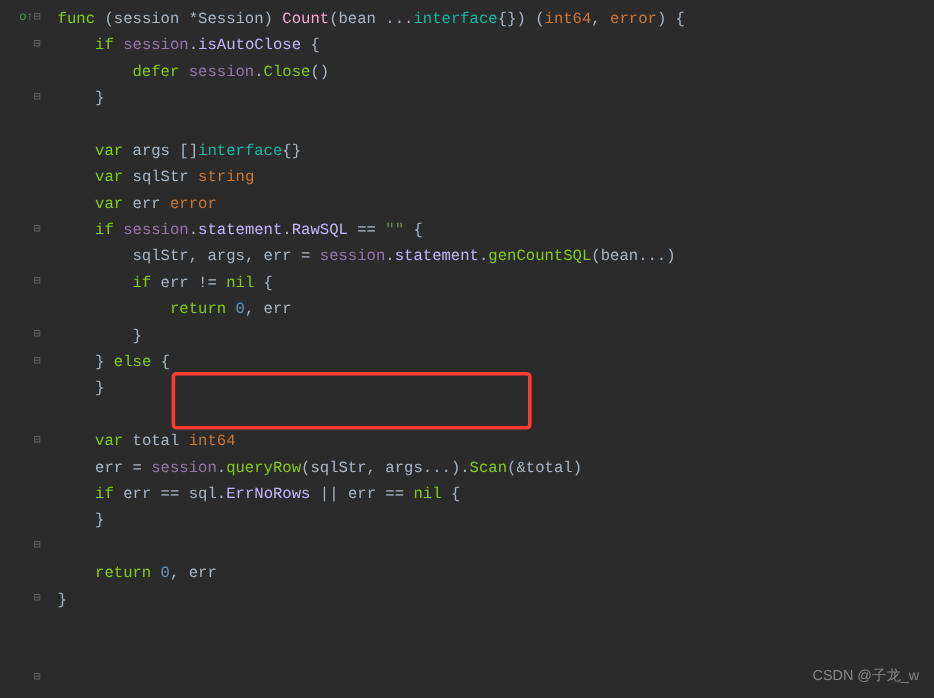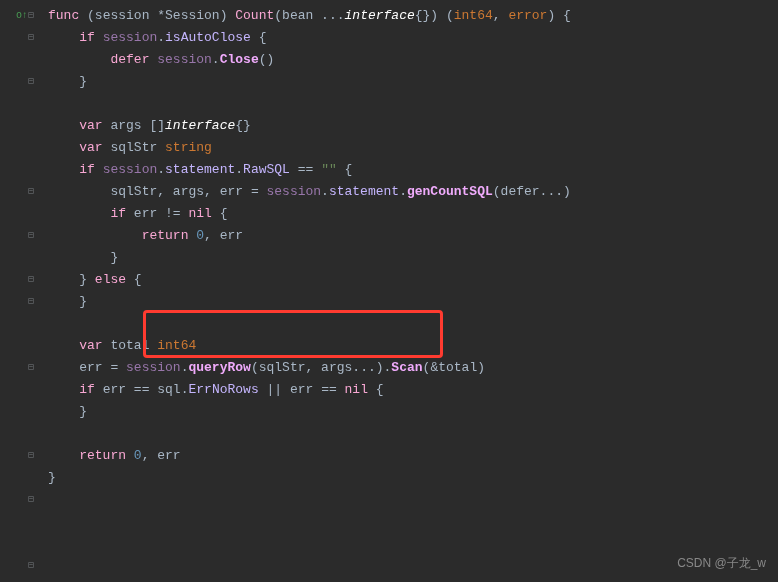--- a/index.html
+++ b/index.html
@@ -49,30 +49,30 @@
     .code {
       flex: 1;
       padding-top: 5px;
       padding-left: 8px;
       position: relative;
     }
     .line {
       height: 22px;
       white-space: pre;
     }
-    .kw { color: #f9a8d4; }
+    .kw { color: #84cc16; }
     .type { color: #a9b7c6; }
     .func-name { color: #f9a8d4; }
     .builtin-type { color: #cc7832; }
     .ident { color: #a9b7c6; }
     .field { color: #c4b5fd; font-family: Liberation Mono, monospace; }
-    .method { color: #f0abfc; font-weight: bold; }
+    .method { color: #84cc16; }
     .str { color: #6a8759; }
     .num { color: #6897bb; }
-    .interface { color: #ffffff; font-style: italic; }
+    .interface { color: #14b8a6; }
     .session-ref { color: #9876aa; }
     .highlight-box {
       position: absolute;
       border: 3px solid #ff3b30;
       border-radius: 4px;
       pointer-events: none;
     }
     .watermark {
       position: absolute;
       bottom: 8px;
@@ -139,22 +139,23 @@
   </div>
 
   <div class="code">
     <div class="line"><span class="kw">func</span><span> (</span><span class="ident">session</span><span> *</span><span class="type">Session</span><span>) </span><span class="func-name">Count</span><span>(</span><span class="ident">bean</span><span> ...</span><span class="interface">interface</span><span>{}</span><span>) (</span><span class="builtin-type">int64</span><span>, </span><span class="builtin-type">error</span><span>) {</span></div>
     <div class="line">    <span class="kw">if</span><span> </span><span class="session-ref">session</span><span>.</span><span class="field">isAutoClose</span><span> {</span></div>
     <div class="line">        <span class="kw">defer</span><span> </span><span class="session-ref">session</span><span>.</span><span class="method">Close</span><span>()</span></div>
     <div class="line">    <span>}</span></div>
     <div class="line"></div>
     <div class="line">    <span class="kw">var</span><span> </span><span class="ident">args</span><span> []</span><span class="interface">interface</span><span>{}</span></div>
     <div class="line">    <span class="kw">var</span><span> </span><span class="ident">sqlStr</span><span> </span><span class="builtin-type">string</span></div>
+    <div class="line">    <span class="kw">var</span><span> </span><span class="ident">err</span><span> </span><span class="builtin-type">error</span></div>
     <div class="line">    <span class="kw">if</span><span> </span><span class="session-ref">session</span><span>.</span><span class="field">statement</span><span>.</span><span class="field">RawSQL</span><span> == </span><span class="str">""</span><span> {</span></div>
-    <div class="line">        <span class="ident">sqlStr</span><span>, </span><span class="ident">args</span><span>, </span><span class="ident">err</span><span> = </span><span class="session-ref">session</span><span>.</span><span class="field">statement</span><span>.</span><span class="method">genCountSQL</span><span>(</span><span class="ident">defer...</span><span>)</span></div>
+    <div class="line">        <span class="ident">sqlStr</span><span>, </span><span class="ident">args</span><span>, </span><span class="ident">err</span><span> = </span><span class="session-ref">session</span><span>.</span><span class="field">statement</span><span>.</span><span class="method">genCountSQL</span><span>(</span><span class="ident">bean...</span><span>)</span></div>
     <div class="line">        <span class="kw">if</span><span> </span><span class="ident">err</span><span> != </span><span class="kw">nil</span><span> {</span></div>
     <div class="line">            <span class="kw">return</span><span> </span><span class="num">0</span><span>, </span><span class="ident">err</span></div>
     <div class="line">        <span>}</span></div>
     <div class="line">    <span>}</span><span> </span><span class="kw">else</span><span> {</span></div>
     <div class="line">    <span>}</span></div>
     <div class="line"></div>
     <div class="line">    <span class="kw">var</span><span> </span><span class="ident">total</span><span> </span><span class="builtin-type">int64</span></div>
     <div class="line">    <span class="ident">err</span><span> = </span><span class="session-ref">session</span><span>.</span><span class="method">queryRow</span><span>(</span><span class="ident">sqlStr</span><span>, </span><span class="ident">args</span><span>...).</span><span class="method">Scan</span><span>(</span><span>&amp;</span><span class="ident">total</span><span>)</span></div>
     <div class="line">    <span class="kw">if</span><span> </span><span class="ident">err</span><span> == </span><span class="ident">sql</span><span>.</span><span class="field">ErrNoRows</span><span> || </span><span class="ident">err</span><span> == </span><span class="kw">nil</span><span> {</span></div>
     <div class="line">    <span>}</span></div>

